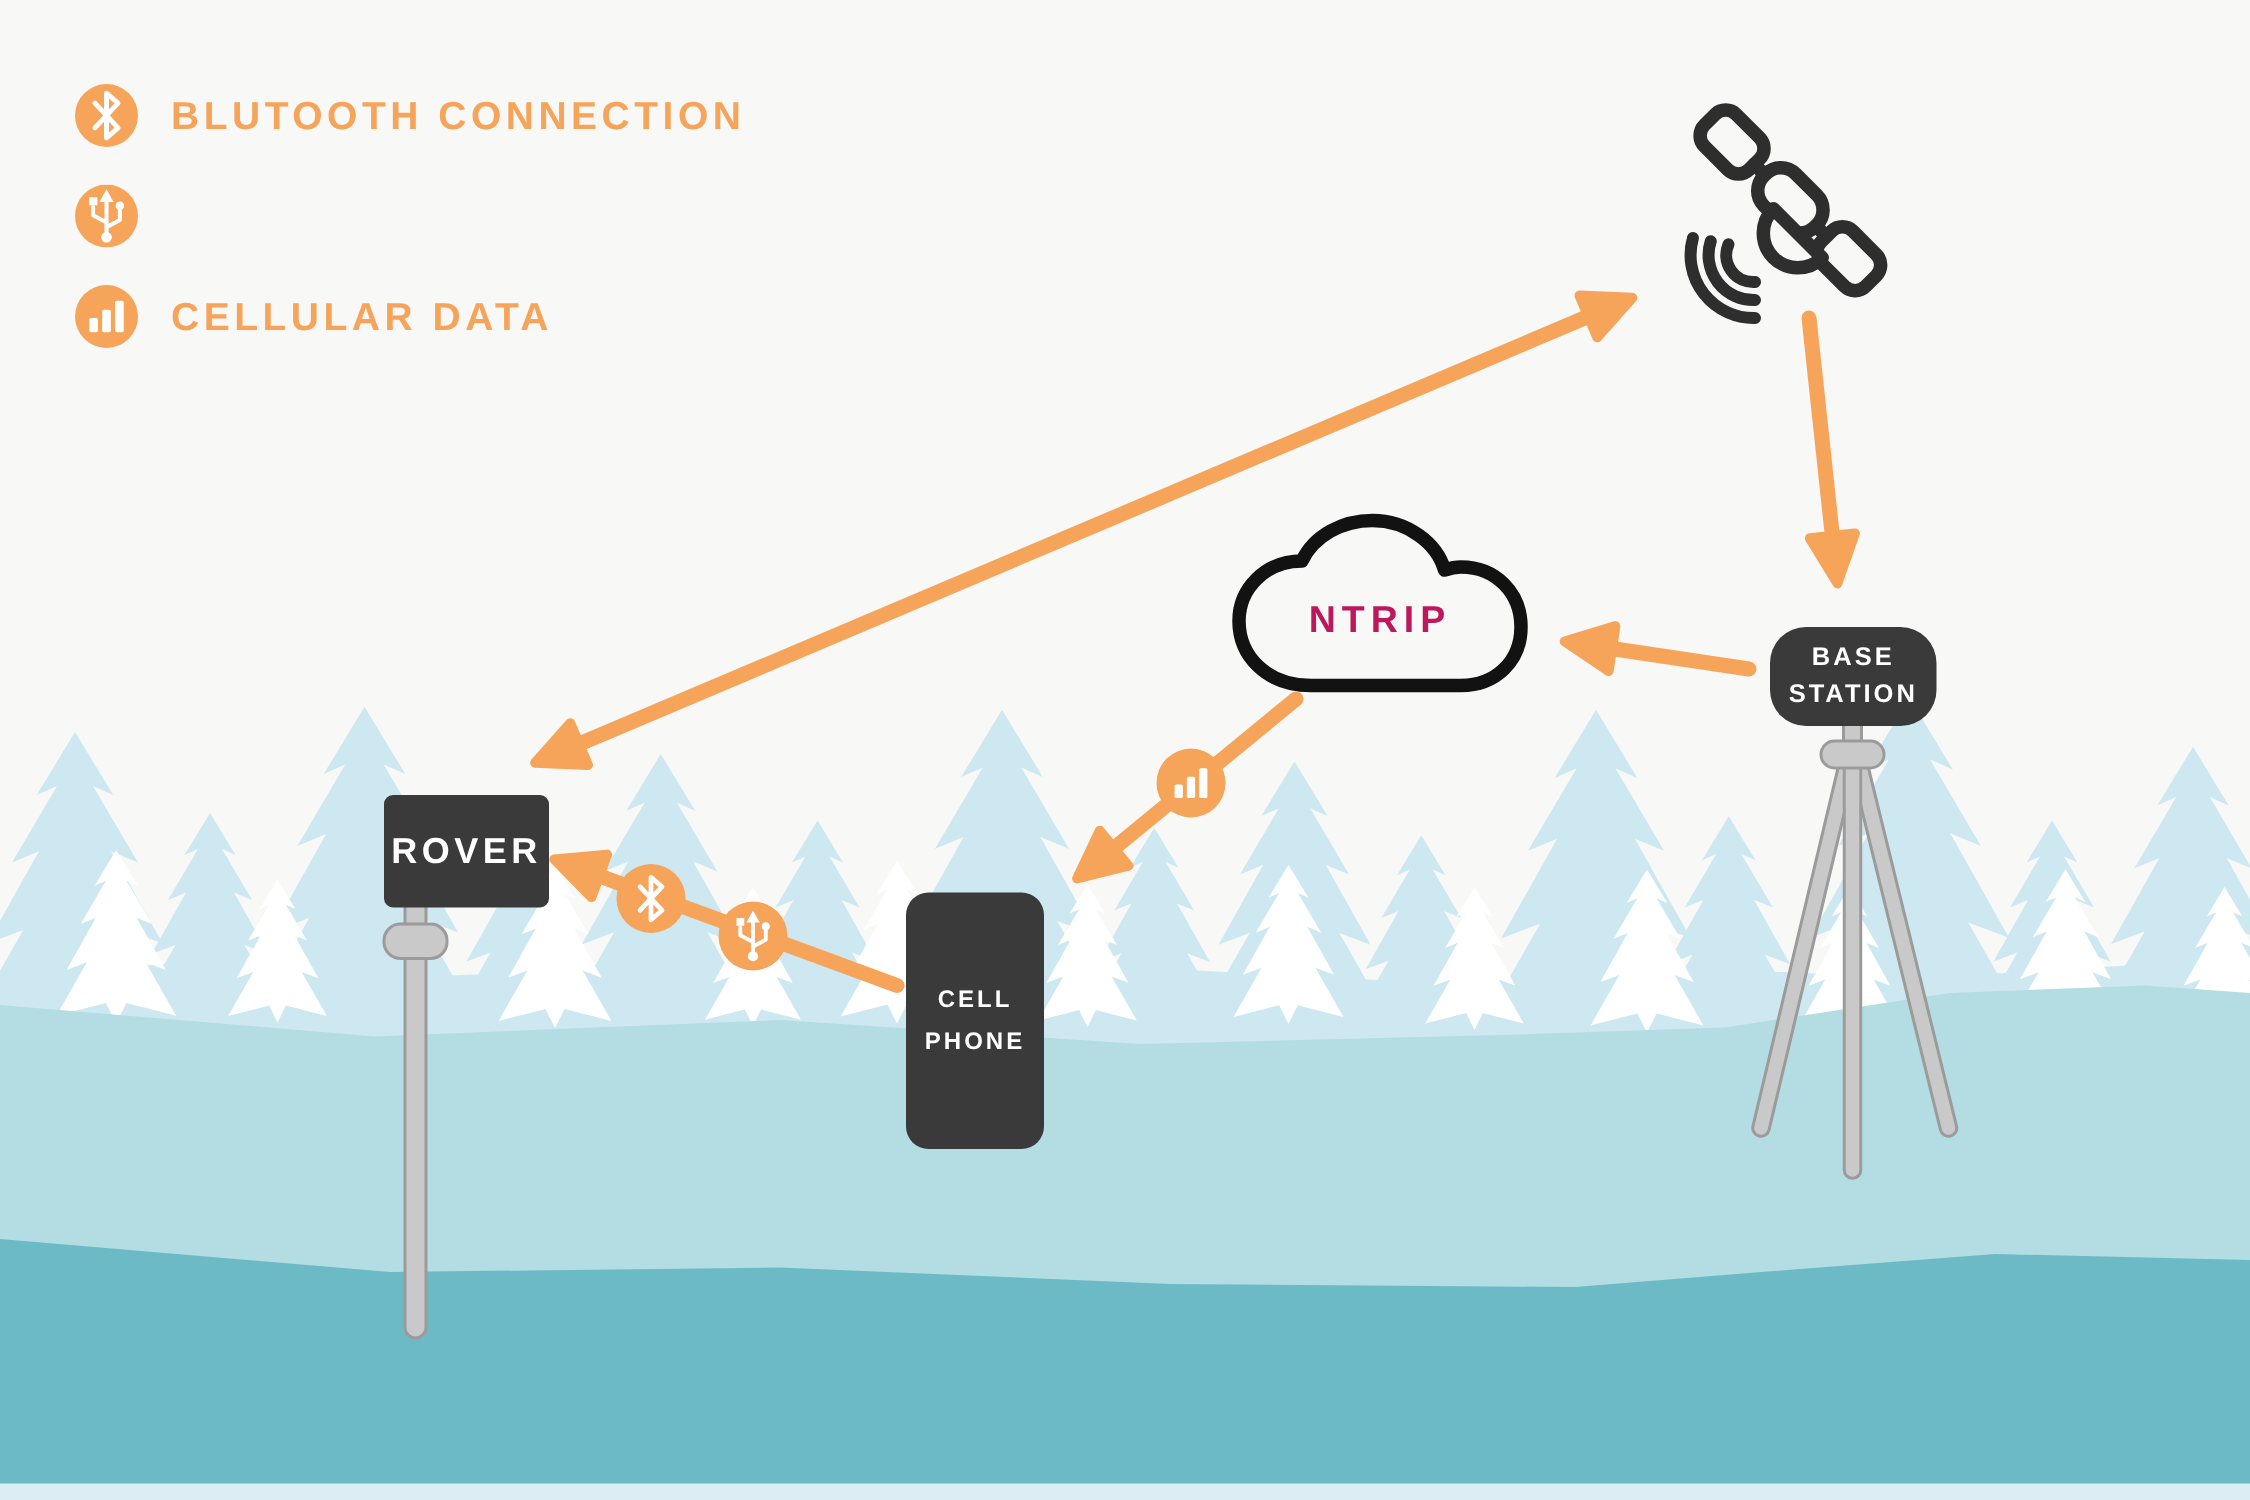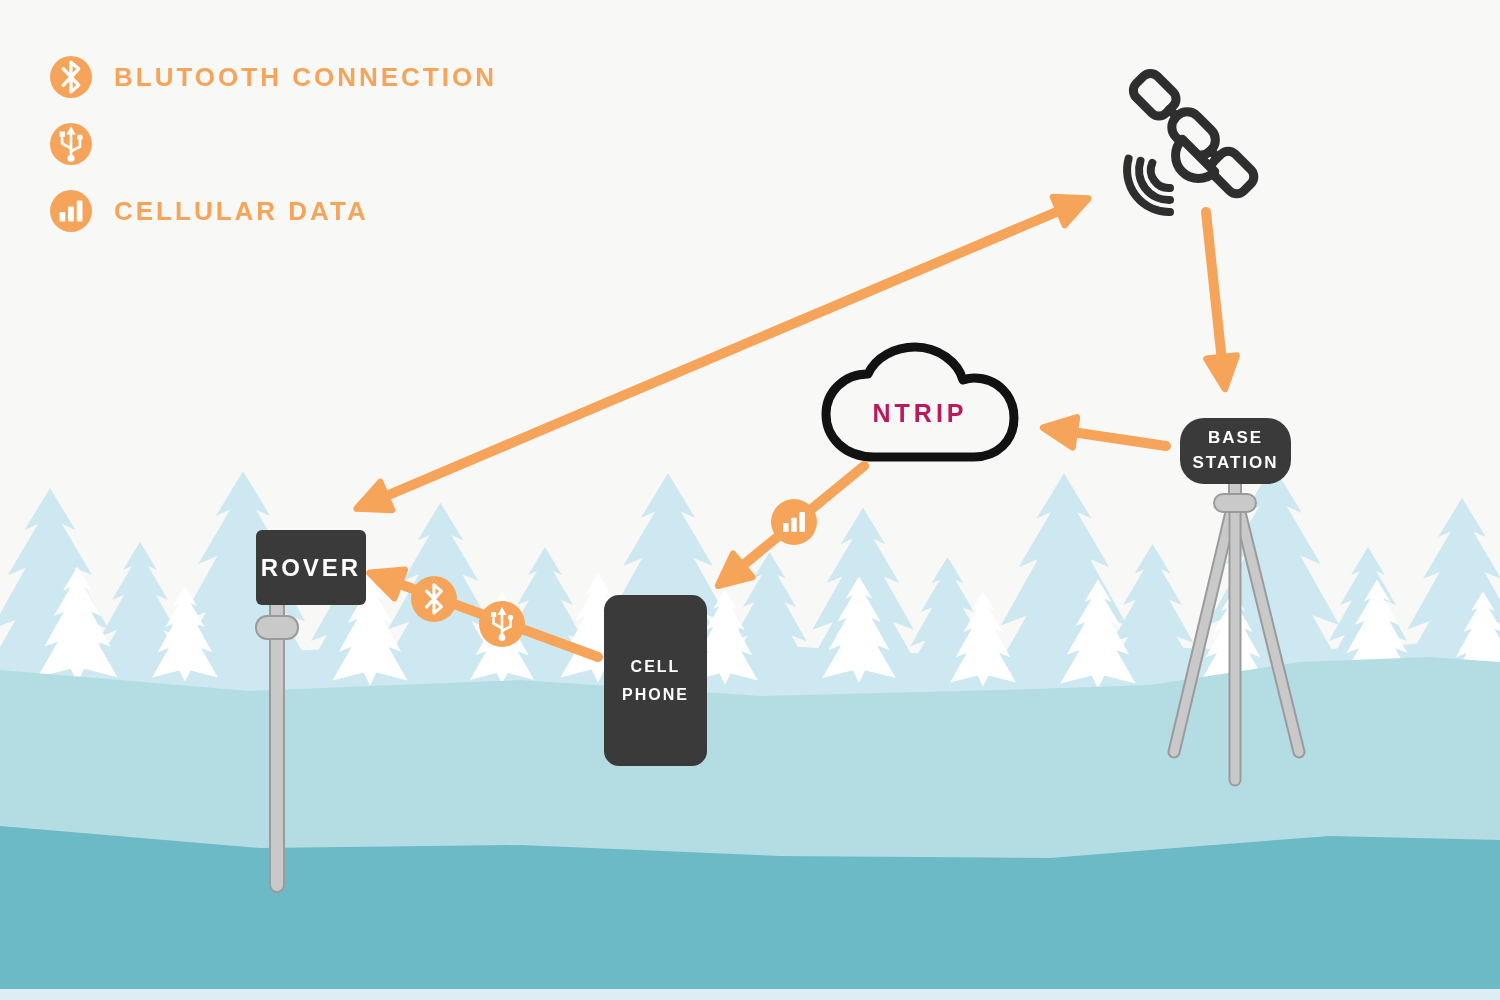--- a/index.html
+++ b/index.html
@@ -15,21 +15,21 @@
     color:#F6A45A;font-size:26px;font-weight:bold;letter-spacing:3px;
     text-transform:uppercase;white-space:nowrap;
   }
   
   .node-box{position:absolute;background:#3A3A3A;color:#fff;font-weight:bold;
     display:flex;flex-direction:column;align-items:center;justify-content:center;}
   .rover-box{left:222px;top:530px;width:110px;height:75px;border-radius:6px;
     font-size:24px;letter-spacing:3px;margin-left:34px;}
   .base-box{left:1180px;top:418px;width:111px;height:66px;border-radius:24px;
     font-size:17px;letter-spacing:2px;line-height:1.45;}
-  .phone-box{left:604px;top:595px;width:103px;height:171px;border-radius:15px;
+  .phone-box{left:604px;top:595px;width:92px;height:171px;border-radius:15px;
     font-size:16px;letter-spacing:2px;line-height:1.75;}
   .ntrip-label{position:absolute;left:845px;top:399px;width:150px;text-align:center;
     color:#be185d;font-size:25px;font-weight:bold;letter-spacing:4px;}
 </style>
 </head>
 <body>
 
 <div class="canvas">
 
   <svg class="bg-svg" viewBox="0 0 1500 1000">

